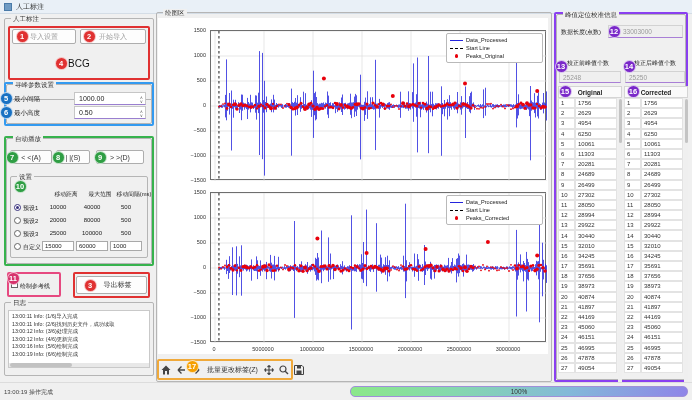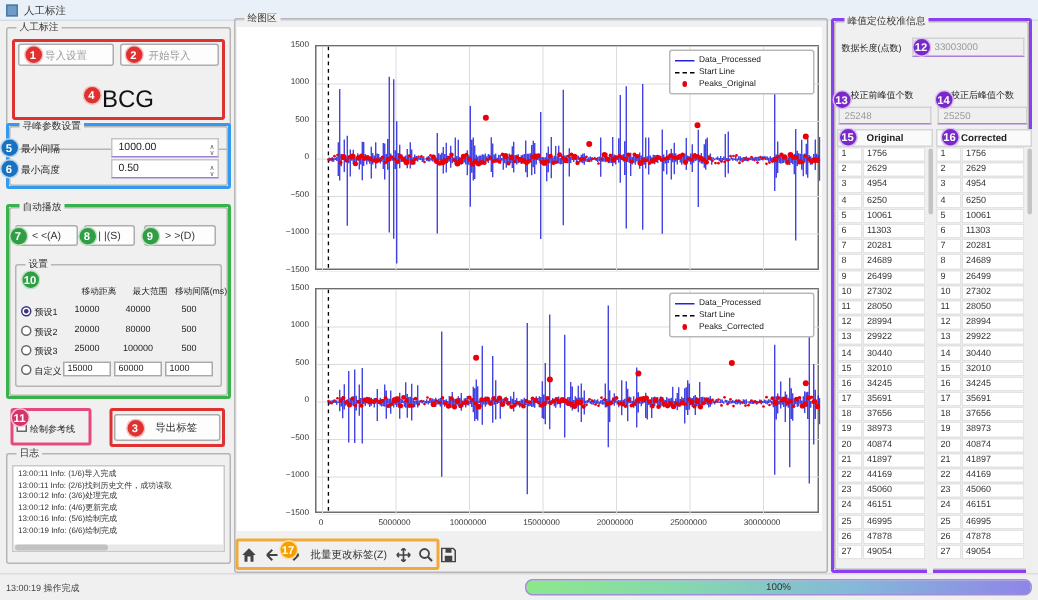--- a/index.html
+++ b/index.html
@@ -99,21 +99,21 @@
     <span class="app-ico"></span>
     <span class="ttl">人工标注</span>
   </div>
 
   <div class="gbox" style="left:4px;top:18px;width:150px;height:82px;">
     <span class="leg">人工标注</span>
   </div>
   <div class="hl red" style="left:8px;top:26px;width:142px;height:54px;"></div>
   <div class="btn disabled" style="left:12px;top:29px;width:64px;height:15px;">导入设置</div>
   <div class="btn disabled" style="left:80px;top:29px;width:66px;height:15px;">开始导入</div>
-  <div class="lbl" style="left:68px;top:58px;font-size:16px;color:#111;">BCG</div>
+  <div class="lbl" style="left:68px;top:58px;font-size:10px;color:#111;">BCG</div>
 
   <div class="hl blue" style="left:4px;top:82px;width:150px;height:44px;"></div>
   <div class="gbox" style="left:6px;top:84px;width:146px;height:40px;">
     <span class="leg">寻峰参数设置</span>
   </div>
   <div class="lbl" style="left:14px;top:95px;">最小间隔</div>
   <div class="spin-field" style="left:74px;top:92px;width:72px;">
     <span>1000.00</span>
     <span class="spin-arrows">∧<br>∨</span>
   </div>

